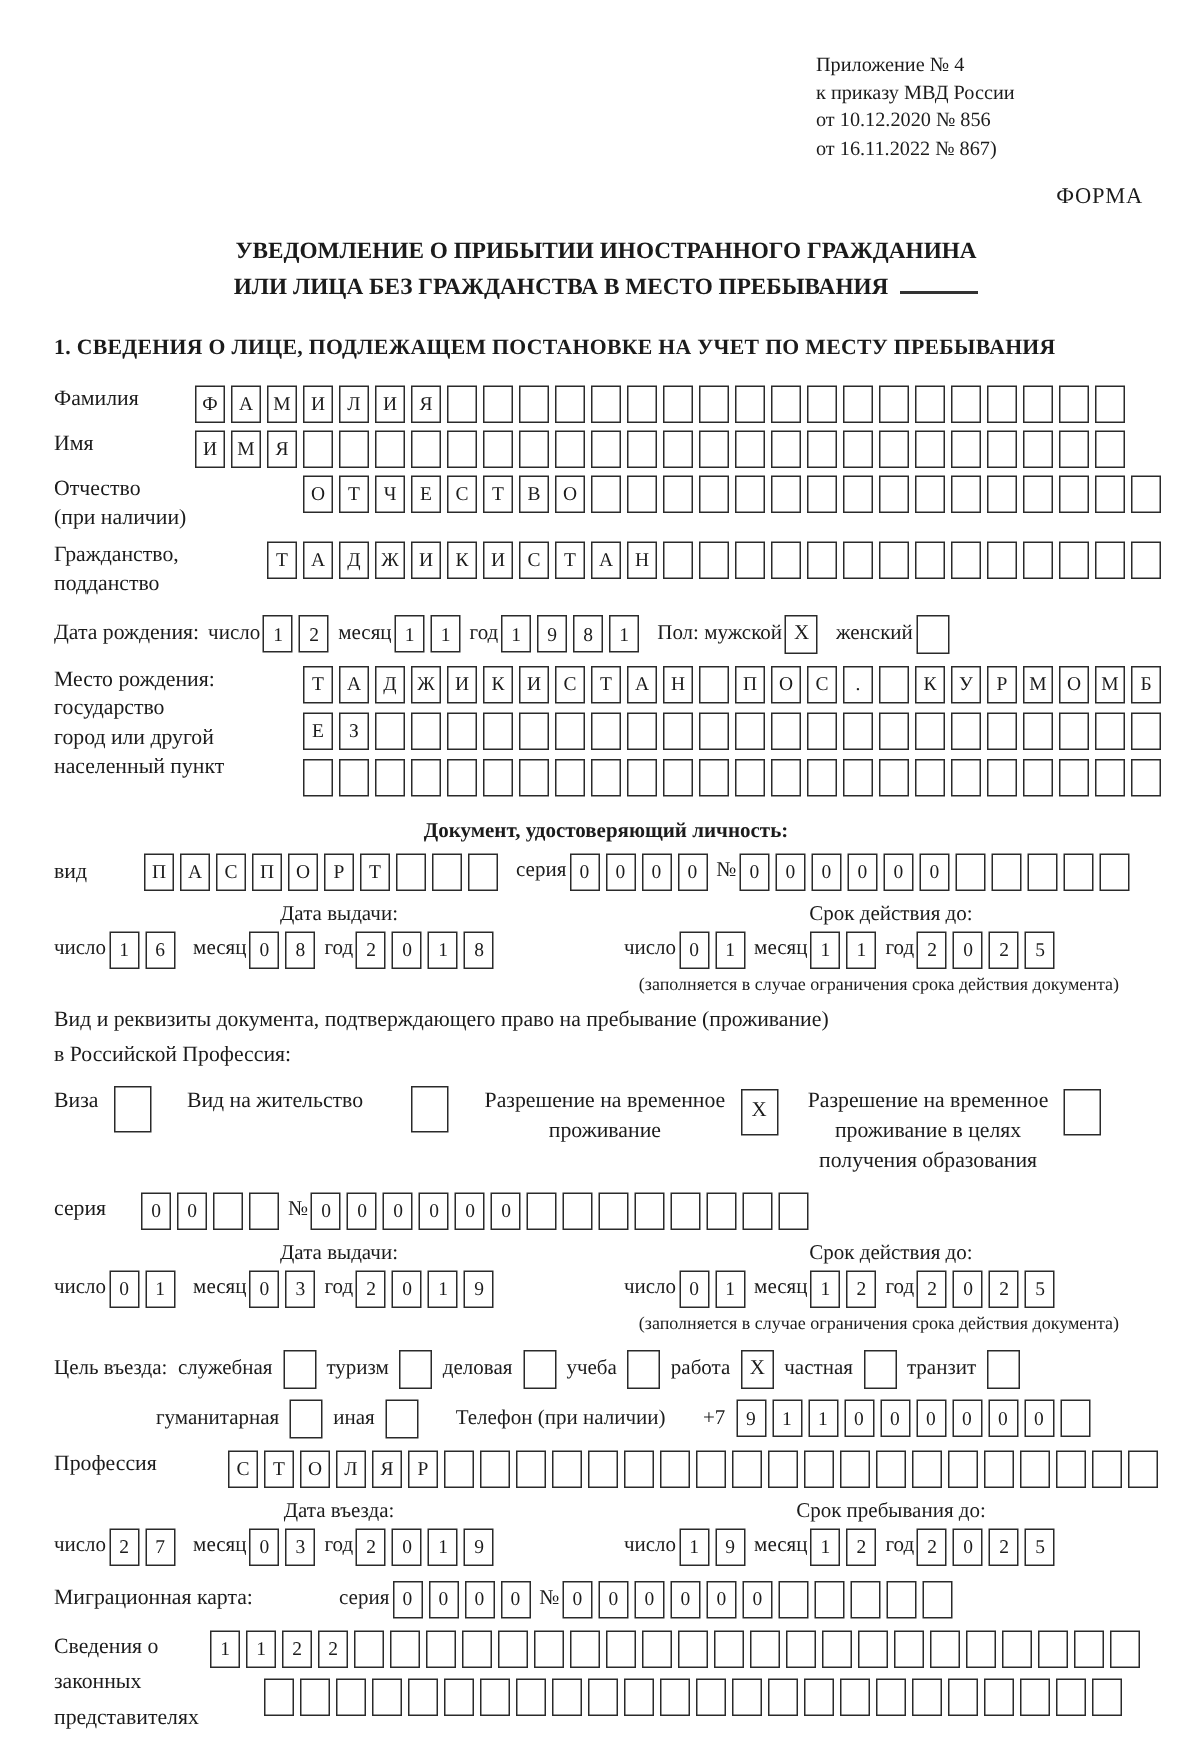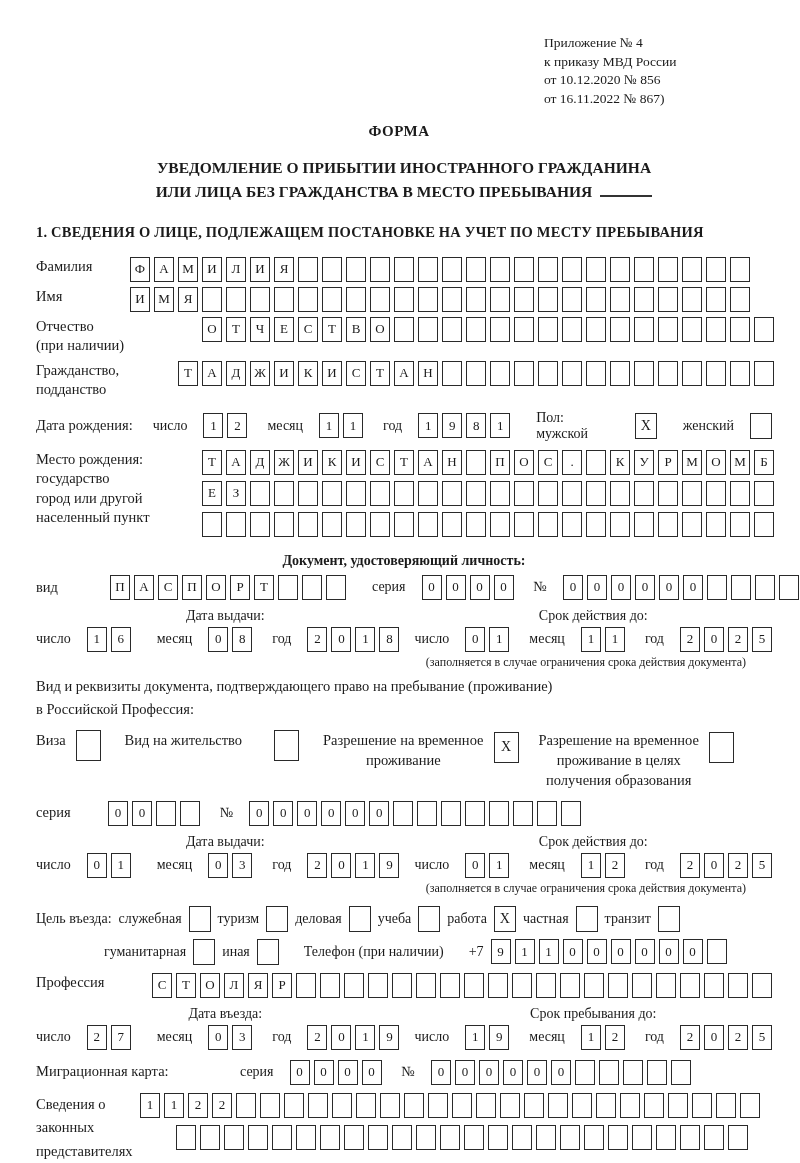--- a/index.html
+++ b/index.html
@@ -7,21 +7,21 @@
   body {
     width:800px; height:1163px; overflow:hidden;
     font-family:"Liberation Serif", serif;
     color:#1b1b1b; font-size:14px;
   }
   .page { width:800px; height:1163px; padding:34px 28px 0 36px; }
 
   
   .hdr { margin-left:auto; width:228px; font-size:13.5px; line-height:1.38; }
   .hdr .sub { margin-top:5px; }
-  .forma { text-align:center; padding-right:10px; font-weight:bold; font-size:15px; margin-top:14px; letter-spacing:.5px; }
+  .forma { text-align:right; padding-right:10px; font-weight:normal; font-size:15px; margin-top:14px; letter-spacing:.5px; }
 
   
   .title { margin-top:16px; text-align:center; font-weight:bold; font-size:15.5px; line-height:1.55; }
   .title .uline { display:inline-block; width:52px; border-bottom:2px solid #333; margin-left:8px; vertical-align:baseline; }
   .sec-head { margin-top:20px; text-align:left; font-weight:bold; font-size:14.5px; letter-spacing:.2px; }
 
   
   .frow { display:flex; align-items:flex-start; margin-top:5px; }
   .flabel { font-size:14.5px; line-height:1.35; flex:none; }
   .w94  { width:94px; }
@@ -37,21 +37,21 @@
   .chk {
     width:22px; height:26px; flex:none;
     border:1.5px solid #2a2a2a;
     display:inline-flex; align-items:center; justify-content:center;
     font-size:14px;
   }
   .chk-lg { width:25px; height:31px; }
   .stack .cells { margin-bottom:6px; }
 
   
-  .inline { display:flex; align-items:center; gap:16px; }
+  .inline { display:flex; align-items:center; gap:2px; }
   .gap-l { margin-left:10px; }
   .gap-s { margin-left:4px; }
 
   .doc-head { text-align:center; font-weight:bold; font-size:14px; margin-top:10px; }
 
   .dates { display:flex; margin-top:8px; }
   .dates .col-l { width:380px; }
   .dates .col-r { flex:1; }
   .date-head { text-align:center; font-size:14px; margin-bottom:3px; }
   .date-note { font-size:12px; text-align:right; padding-right:26px; margin-top:3px; }

